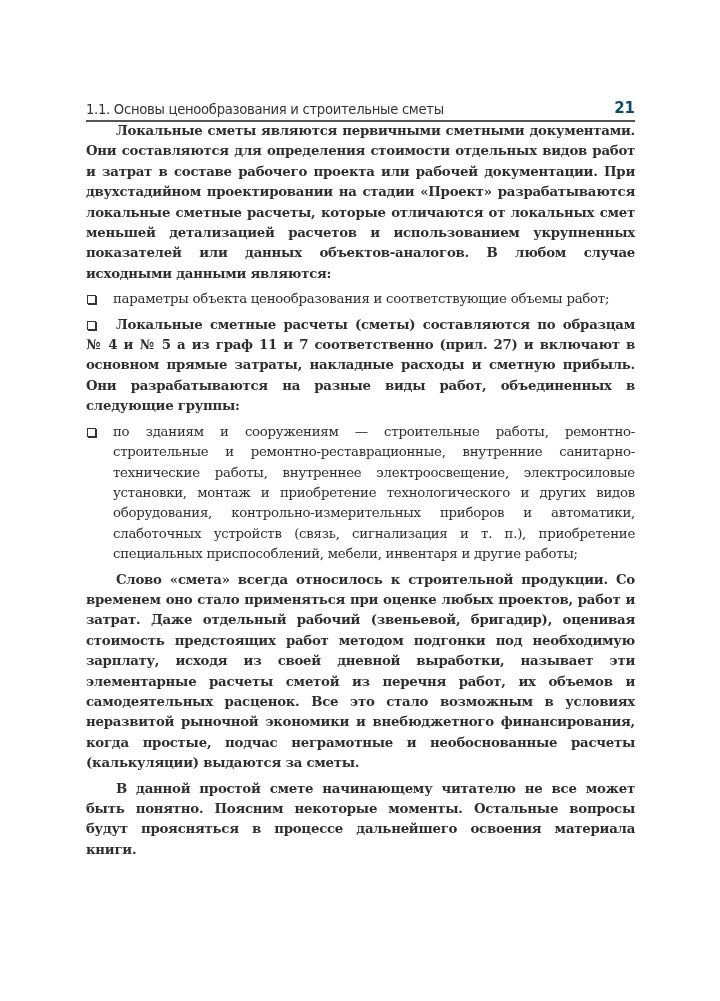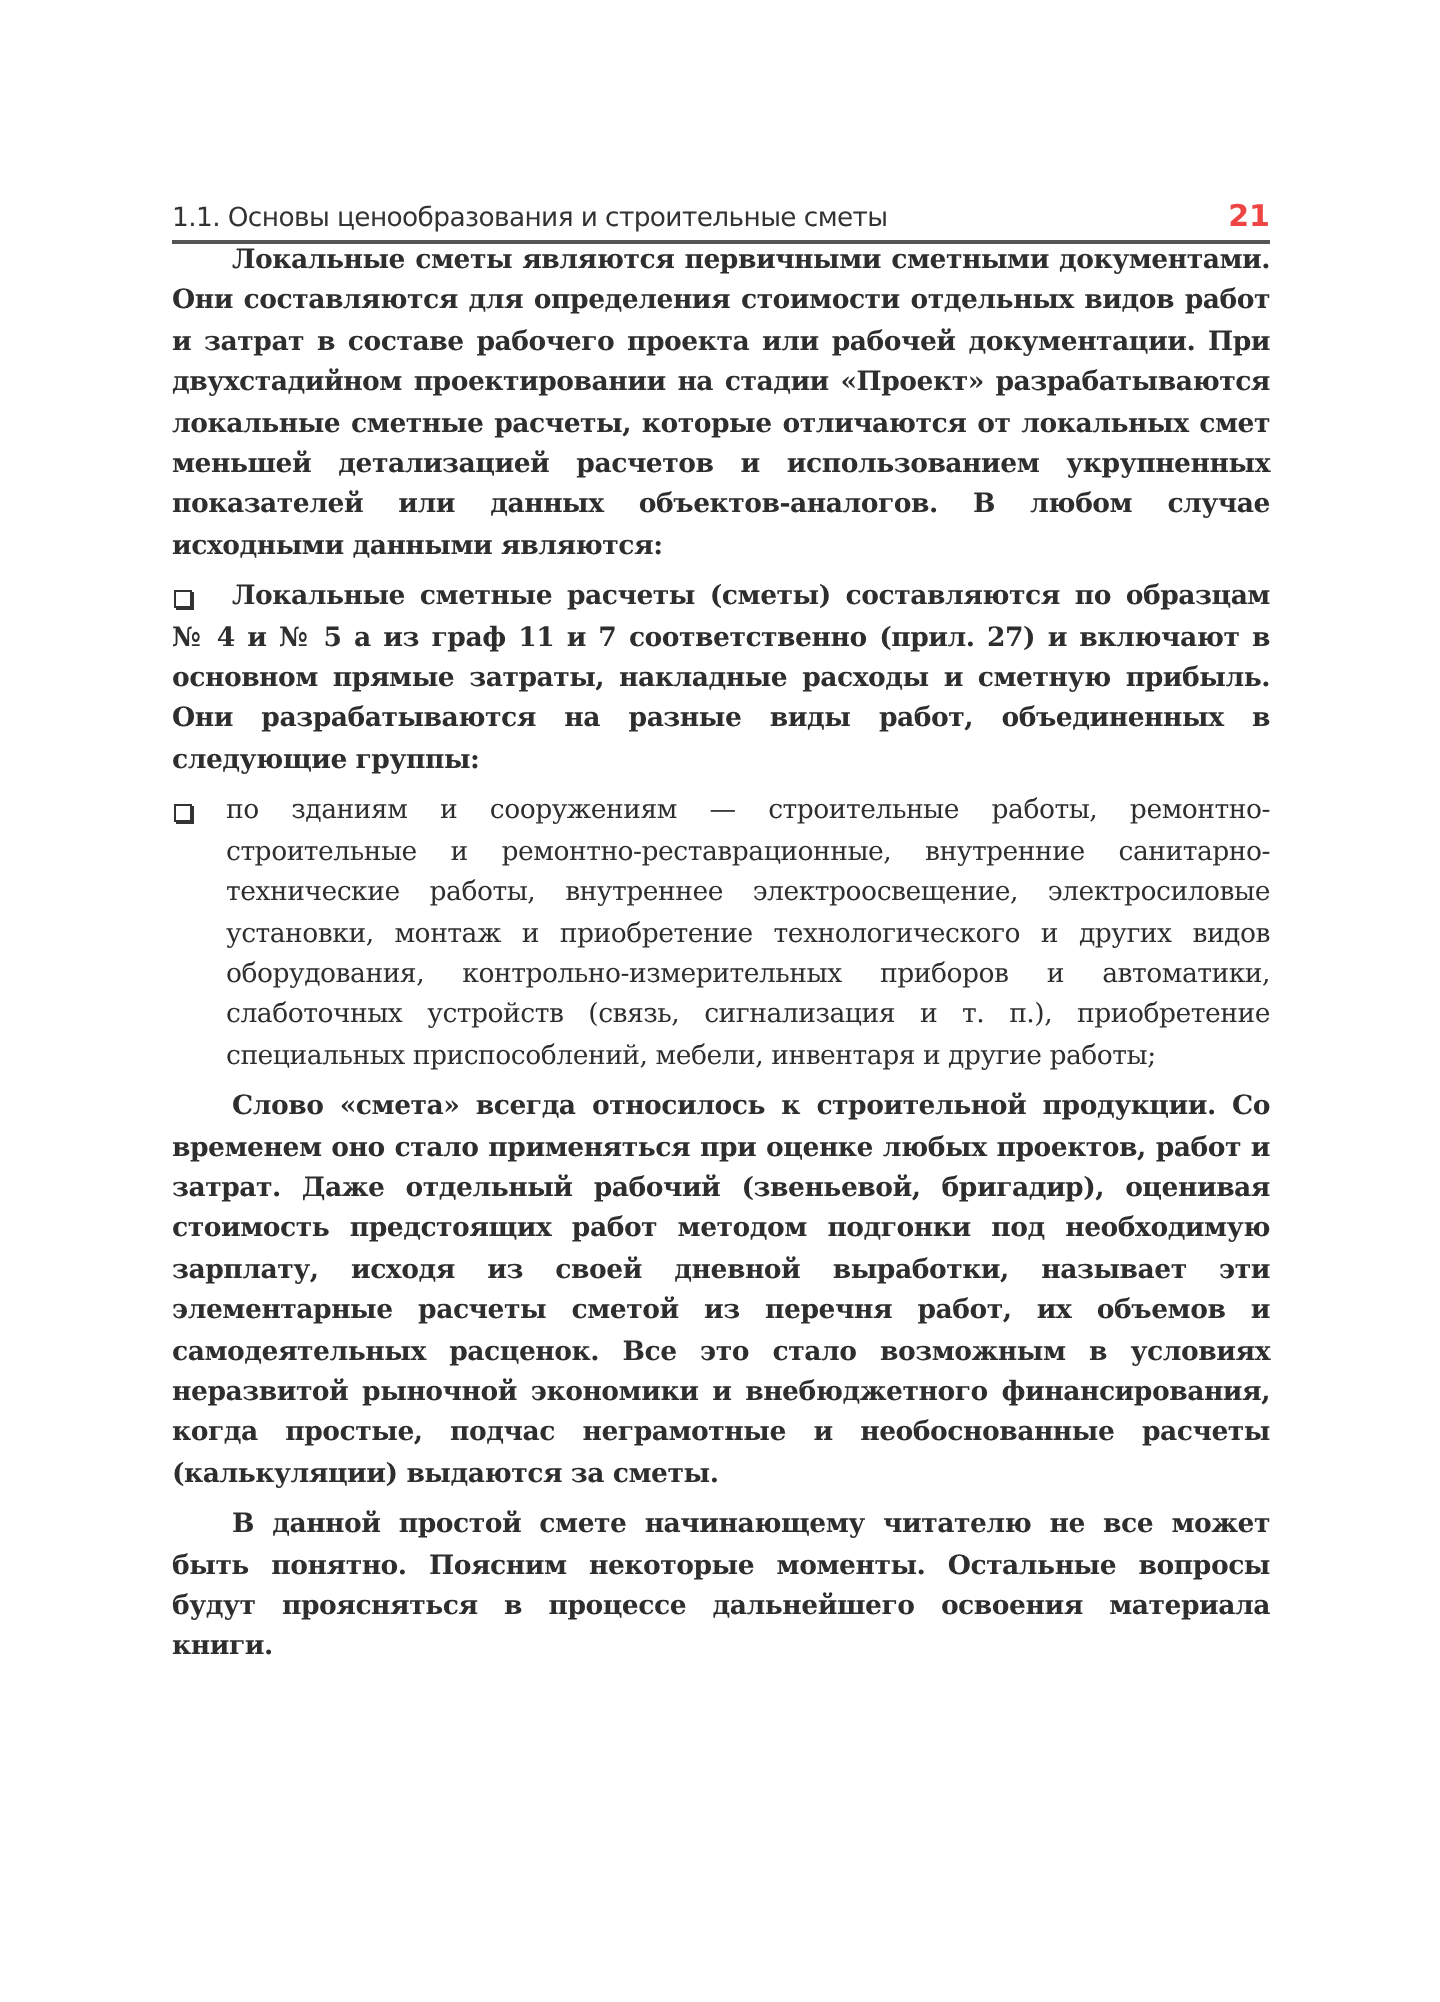--- a/index.html
+++ b/index.html
@@ -4,21 +4,21 @@
   <style>
     html, body { margin: 0; padding: 0; background: #ffffff; }
     body { width: 720px; height: 1001px; position: relative; overflow: hidden; }
     .page { position: absolute; left: 86px; top: 0; width: 549px; }
     .header {
       position: absolute; left: 0; top: 100px; width: 549px; height: 22px;
       border-bottom: 2px solid #555; display: flex; justify-content: space-between; align-items: flex-end;
       padding-bottom: 3px; box-sizing: border-box;
     }
     .header-title { font-family: "DejaVu Sans", sans-serif; font-size: 13.2px; color: #333; letter-spacing: -0.3px; }
-    .header-page { font-family: "DejaVu Sans", sans-serif; font-size: 15px; font-weight: bold; color: #ef4444; }
+    .header-page { font-family: "DejaVu Sans", sans-serif; font-size: 15px; font-weight: bold; color: #0c4a6e; }
     .body-text {
       position: absolute; left: 0; top: 121px; width: 549px;
       font-family: "DejaVu Serif", serif; font-size: 13.3px; line-height: 20.4px; color: #2e2e2e;
       text-align: justify; letter-spacing: -0.25px;
     }
     .body-text p { margin: 0; text-indent: 30px; font-weight: bold; }
     .body-text p.gap { margin-top: 5px; }
     ul.bullets { list-style: none; margin: 5px 0 0 0; padding: 0; }
     ul.bullets li { position: relative; padding-left: 27px; margin-bottom: 5px; }
     .bullet-box {
@@ -31,20 +31,21 @@
 
 <div class="page">
   <div class="header">
     <span class="header-title">1.1. Основы ценообразования и строительные сметы</span>
     <span class="header-page">21</span>
   </div>
 
   <div class="body-text">
     <p>Локальные сметы являются первичными сметными документами. Они составляются для определения стоимости отдельных видов работ и затрат в составе рабочего проекта или рабочей документации. При двухстадийном проектировании на стадии «Проект» разрабатываются локальные сметные расчеты, которые отличаются от локальных смет меньшей детализацией расчетов и использованием укрупненных показателей или данных объектов-аналогов. В любом случае исходными данными являются:</p>
     <ul class="bullets">
+      <li><span class="bullet-box"></span><span>параметры объекта ценообразования и соответствующие объемы работ;</span></li>
       <li><span class="bullet-box"></span></li>
     </ul>
     <p>Локальные сметные расчеты (сметы) составляются по образцам № 4 и № 5 а из граф 11 и 7 соответственно (прил. 27) и включают в основном прямые затраты, накладные расходы и сметную прибыль. Они разрабатываются на разные виды работ, объединенных в следующие группы:</p>
     <ul class="bullets">
       <li><span class="bullet-box"></span><span>по зданиям и сооружениям — строительные работы, ремонтно-строительные и ремонтно-реставрационные, внутренние санитарно-технические работы, внутреннее электроосвещение, электросиловые установки, монтаж и приобретение технологического и других видов оборудования, контрольно-измерительных приборов и автоматики, слаботочных устройств (связь, сигнализация и т. п.), приобретение специальных приспособлений, мебели, инвентаря и другие работы;</span></li>
     </ul>
     <p>Слово «смета» всегда относилось к строительной продукции. Со временем оно стало применяться при оценке любых проектов, работ и затрат. Даже отдельный рабочий (звеньевой, бригадир), оценивая стоимость предстоящих работ методом подгонки под необходимую зарплату, исходя из своей дневной выработки, называет эти элементарные расчеты сметой из перечня работ, их объемов и самодеятельных расценок. Все это стало возможным в условиях неразвитой рыночной экономики и внебюджетного финансирования, когда простые, подчас неграмотные и необоснованные расчеты (калькуляции) выдаются за сметы.</p>
     <p class="gap">В данной простой смете начинающему читателю не все может быть понятно. Поясним некоторые моменты. Остальные вопросы будут проясняться в процессе дальнейшего освоения материала книги.</p>
 
   </div>

